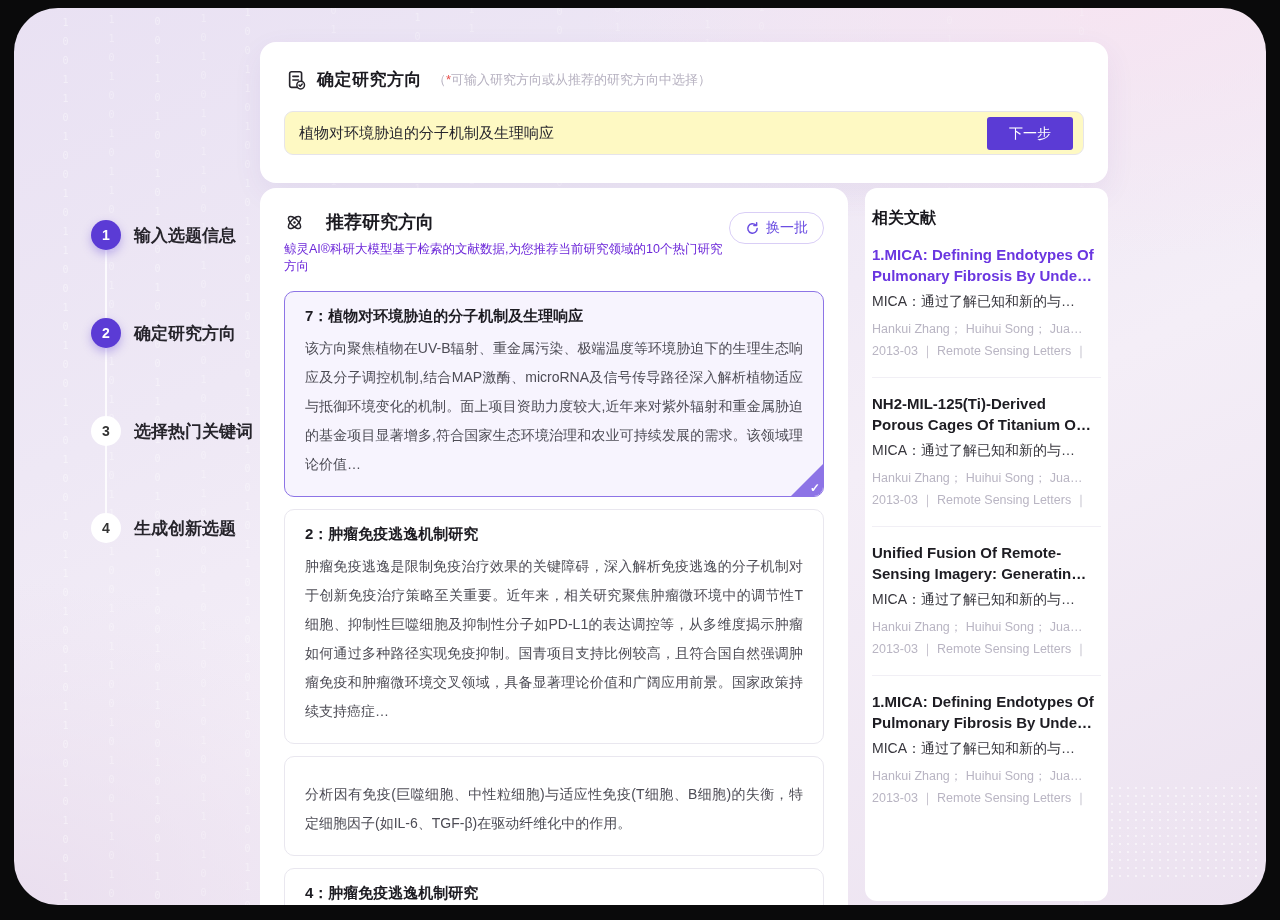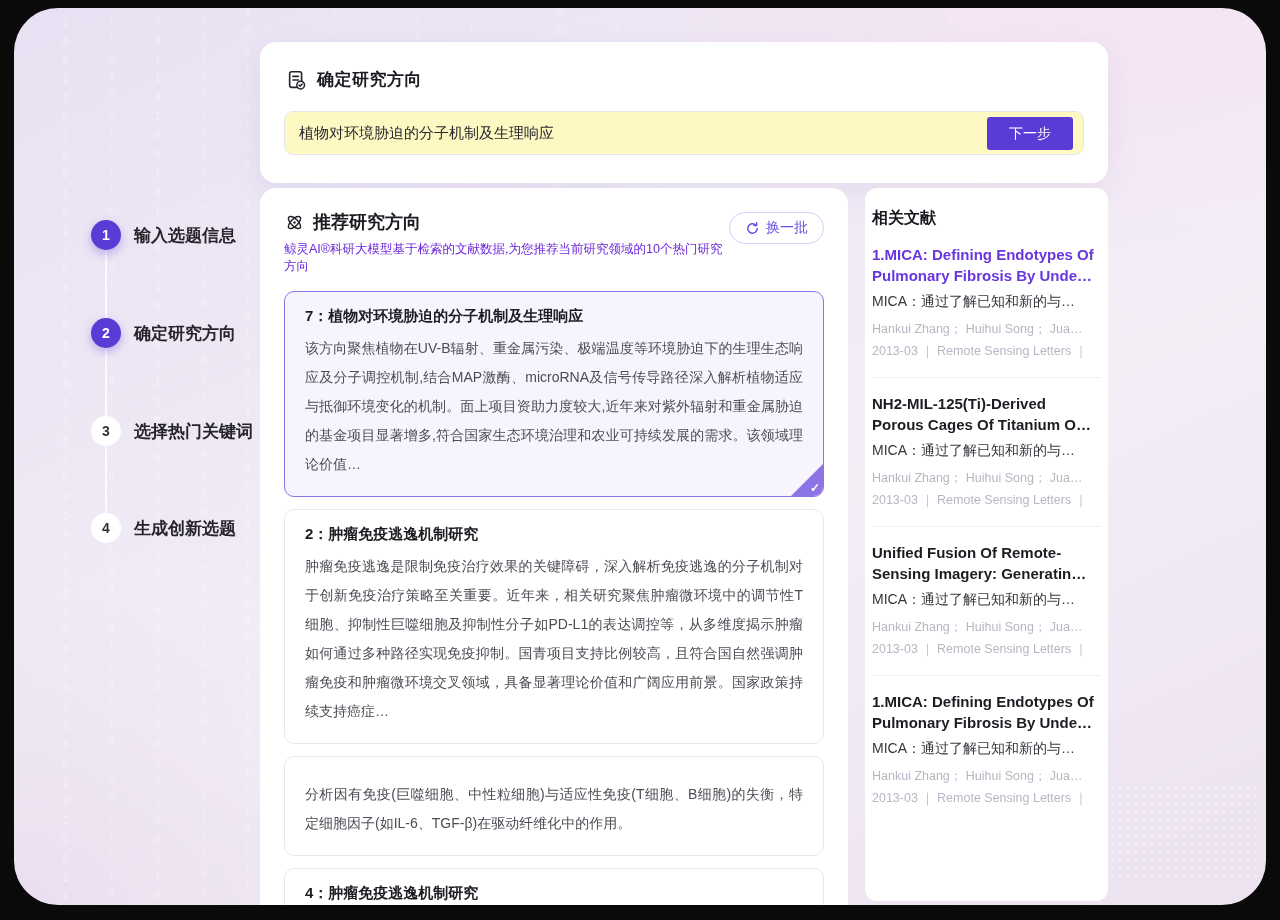--- a/index.html
+++ b/index.html
@@ -84,21 +84,21 @@
   .step-circle.on { background:#5b3bd5; color:#fff; box-shadow:0 4px 10px rgba(91,59,213,0.35); }
   .step-circle.off { background:#fff; color:#333; }
   .step-label { font-size:17px; font-weight:600; color:#26242b; white-space:nowrap; }
 
   
   .rec-panel {
     position:absolute; left:246px; top:180px; width:588px; height:780px;
     background:#fff; border-radius:16px; padding:22px 24px;
   }
   .rec-head { display:flex; align-items:flex-start; justify-content:space-between; }
-  .rec-title-row { display:flex; align-items:center; gap:8px; }
+  .rec-title-row { display:flex; align-items:center; gap:21px; }
   .rec-title { font-size:18px; font-weight:bold; color:#1c1b21; }
   .rec-sub { margin-top:7px; font-size:12.5px; color:#6d28d9; }
   .refresh-btn {
     display:flex; align-items:center; gap:6px; margin-top:2px;
     border:1px solid #d9cef6; color:#6b4ee2; background:#fff;
     border-radius:17px; padding:6px 15px; font-size:14px; cursor:pointer;
     font-family:"Liberation Sans", sans-serif; white-space:nowrap;
   }
   .cards { margin-top:16px; display:flex; flex-direction:column; gap:12px; }
   .rcard {
@@ -153,20 +153,21 @@
     <div class="intro-head">
       <span class="icon">
         <svg width="22" height="22" viewBox="0 0 24 24" fill="none">
           <rect x="4" y="3" width="13" height="17" rx="2" stroke="#26242b" stroke-width="1.8"></rect>
           <path d="M7.5 8h6M7.5 12h6" stroke="#26242b" stroke-width="1.8" stroke-linecap="round"></path>
           <circle cx="16" cy="17.5" r="4.2" fill="#fff" stroke="#26242b" stroke-width="1.6"></circle>
           <path d="M14.3 17.6l1.2 1.2 2.2-2.4" stroke="#26242b" stroke-width="1.6" fill="none" stroke-linecap="round" stroke-linejoin="round"></path>
         </svg>
       </span>
       <span class="intro-title">确定研究方向</span>
+      <span class="intro-hint"><span>（</span><span class="star">*</span><span>可输入研究方向或从推荐的研究方向中选择）</span></span>
     </div>
     <div class="intro-input">
       <input class="field" type="text" value="植物对环境胁迫的分子机制及生理响应" style="">
       <button class="next-btn">下一步</button>
     </div>
   </div>
 
   <div class="step-line"></div>
   <div class="step step1">
     <span class="step-circle on">1</span>

